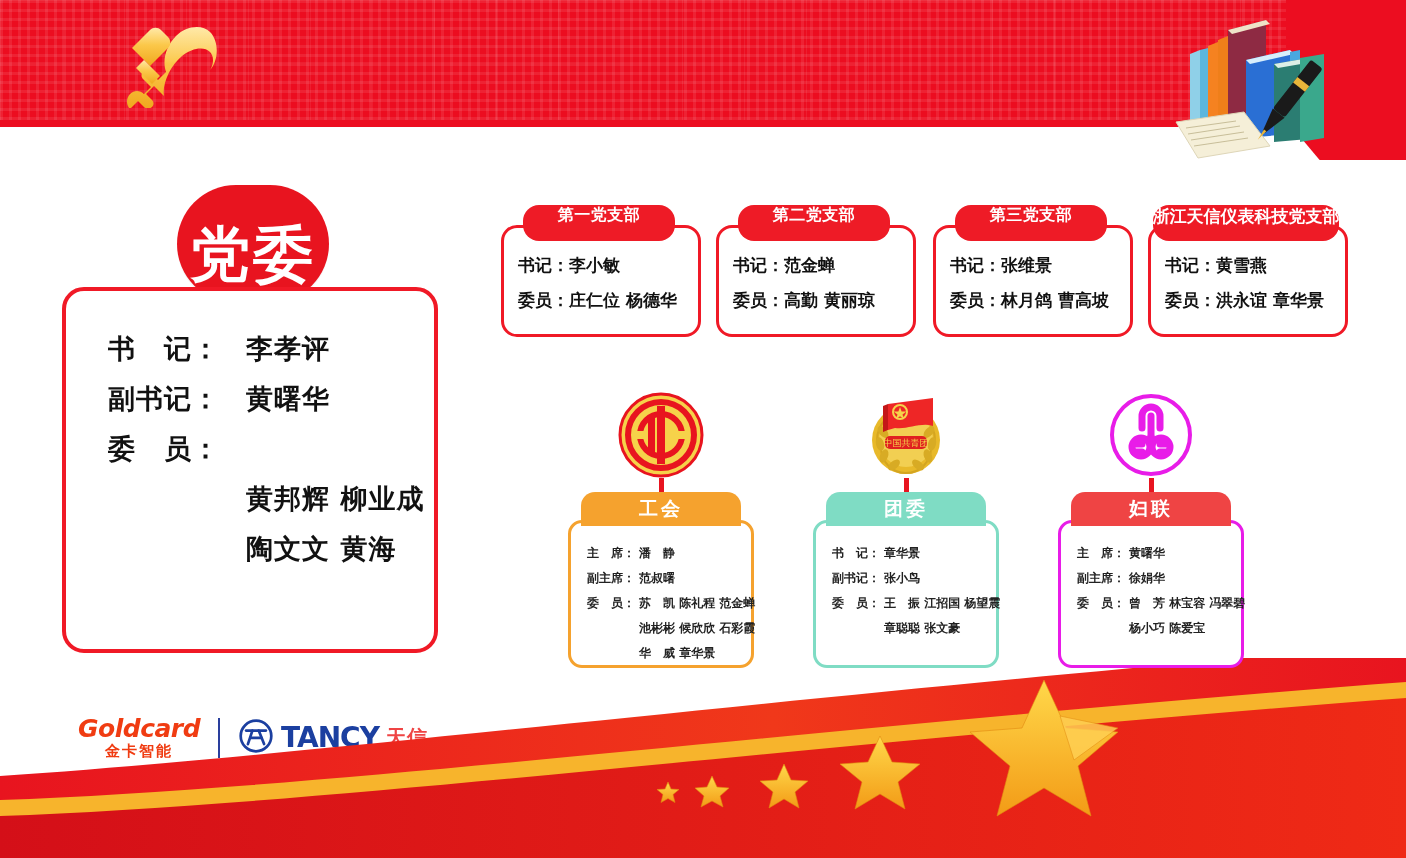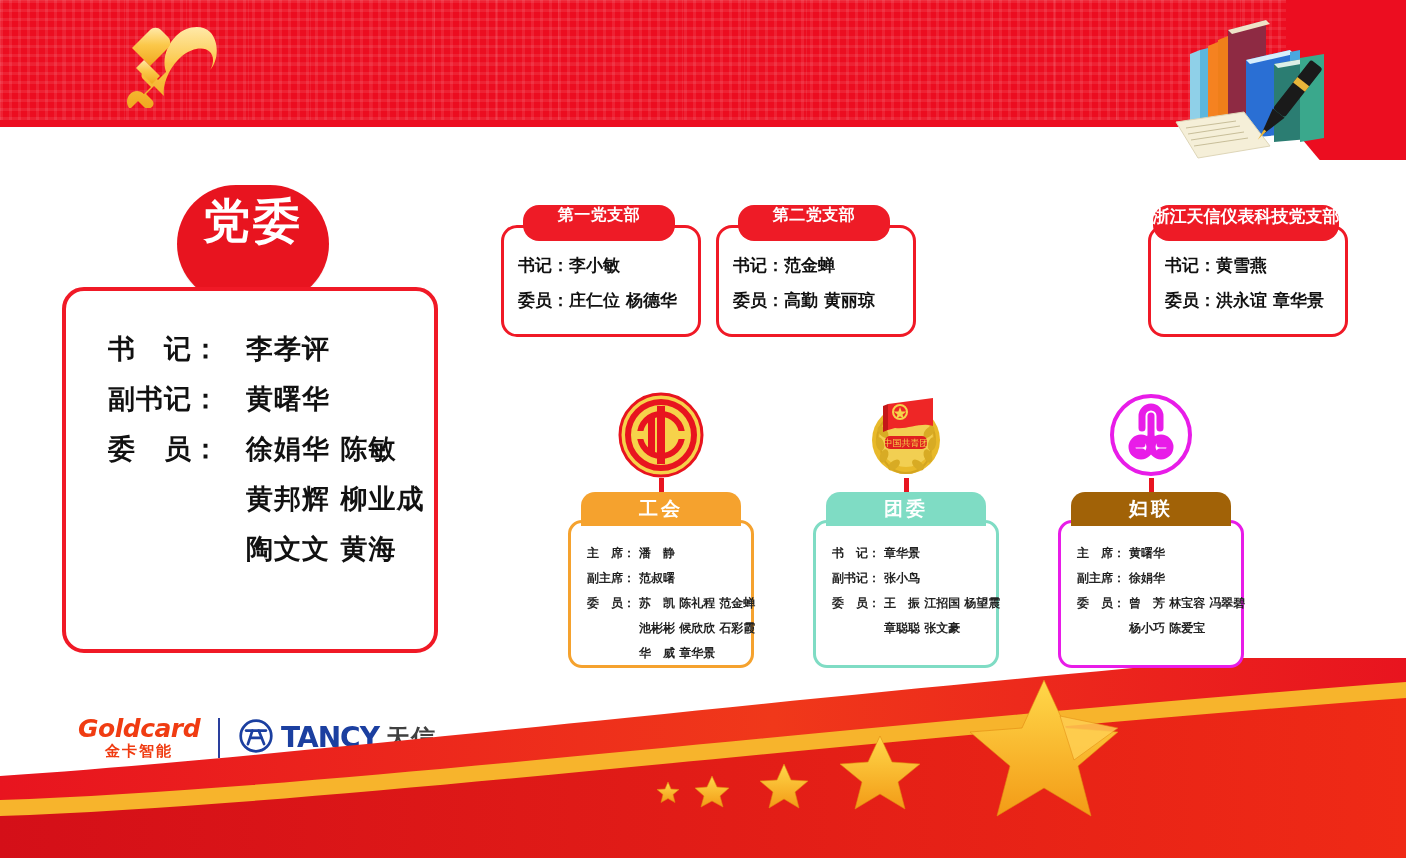--- a/index.html
+++ b/index.html
@@ -54,22 +54,22 @@
 
   
   .dangwei-wrap{position:absolute;left:62px;top:185px;width:382px;height:480px;}
   .dangwei-badge{
     position:absolute;left:calc(50% - 76px);top:0;width:152px;height:118px;
     background:#e8141f;border-radius:76px 76px 76px 76px;
     display:flex;align-items:flex-start;justify-content:center;
     box-shadow:0 2px 0 rgba(0,0,0,.04);
   }
   .dangwei-badge span{
-    color:#fff;font-size:47px;font-weight:bold;letter-spacing:3px;line-height:1;
-    margin-top:12px;font-family:Liberation Sans, sans-serif;
+    color:#fff;font-size:60px;font-weight:bold;letter-spacing:3px;line-height:1;
+    margin-top:44px;font-family:Liberation Mono, monospace;
   }
   .dangwei-box{
     position:absolute;left:0;top:102px;width:376px;height:366px;
     border:4px solid #f01926;border-radius:22px;background:#fff;box-sizing:border-box;
   }
   .dangwei-lines{position:absolute;left:42px;top:40px;right:14px;}
   .dw-row{
     display:flex;align-items:baseline;margin-bottom:14px;
     font-size:27px;font-weight:bold;color:#111;letter-spacing:1px;
     font-family:"DejaVu Sans","Liberation Sans",sans-serif;
@@ -137,21 +137,21 @@
     font-size:15px;font-weight:bold;color:#f03c12;letter-spacing:2px;margin-top:3px;
     font-family:"DejaVu Sans","Liberation Sans",sans-serif;
   }
   .divider{width:2px;height:40px;background:#2a3f9d;}
   .logo-tancy{display:flex;align-items:center;gap:7px;}
   .logo-tancy .en{
     font-size:28px;font-weight:bold;color:#1b3fa0;letter-spacing:-1px;
     font-family:"DejaVu Sans","Liberation Sans",sans-serif;
   }
   .logo-tancy .cn{
-    font-size:24px;font-weight:bold;color:#404040;letter-spacing:1px;
+    font-size:20px;font-weight:bold;color:#ef4444;letter-spacing:1px;
     font-family:"DejaVu Sans","Liberation Sans",sans-serif;
   }
   .footer-art{position:absolute;left:0;bottom:0;width:1406px;height:200px;pointer-events:none;}
 </style>
 </head>
 <body>
 
 <div id="stage">
 
   <div class="header">
@@ -220,21 +220,20 @@
         <div class="dw-row">
           <span class="dw-label">书　记：</span>
           <span class="dw-val">李孝评</span>
         </div>
         <div class="dw-row">
           <span class="dw-label">副书记：</span>
           <span class="dw-val">黄曙华</span>
         </div>
         <div class="dw-row">
           <span class="dw-label">委　员：</span>
-          <span class="dw-val">徐娟华 陈敏</span>
         </div>
         <div class="dw-row cont">
           <span class="dw-label">委　员：</span>
           <span class="dw-val">黄邦辉 柳业成</span>
         </div>
         <div class="dw-row cont">
           <span class="dw-label">委　员：</span>
           <span class="dw-val">陶文文 黄海</span>
         </div>
       </div>
@@ -254,20 +253,29 @@
   <div class="branch" style="left:716px">
     <div class="tab">
       <span>第二党支部</span>
     </div>
     <div class="body">
       <div class="ln">书记：范金蝉</div>
       <div class="ln">委员：高勤 黄丽琼</div>
     </div>
   </div>
 
+  <div class="branch" style="left:933px">
+    <div class="tab">
+      <span>第三党支部</span>
+    </div>
+    <div class="body">
+      <div class="ln">书记：张维景</div>
+      <div class="ln">委员：林月鸽 曹高坡</div>
+    </div>
+  </div>
 
   <div class="branch wide" style="left:1148px">
     <div class="tab">
       <span>浙江天信仪表科技党支部</span>
     </div>
     <div class="body">
       <div class="ln">书记：黄雪燕</div>
       <div class="ln">委员：洪永谊 章华景</div>
     </div>
   </div>
@@ -371,21 +379,21 @@
           <path d="M34 36 v-12 a9 9 0 0 1 18 0 v12"></path>
           <path d="M43 24 v20"></path>
           <path d="M33 46 a9 9 0 1 0 0 18 a9 9 0 1 0 0 -18"></path>
           <path d="M53 46 a9 9 0 1 1 0 18 a9 9 0 1 1 0 -18"></path>
           <path d="M26 52 h8 M26 60 h8 M52 52 h8 M52 60 h8"></path>
         </g>
         <circle cx="43" cy="46" r="4" fill="#e81ce8"></circle>
       </svg>
     </div>
     <div class="stem" style="background:#e8141f"></div>
-    <div class="tab" style="background:#a16207">
+    <div class="tab" style="background:#ef4444">
       <span>妇联</span>
     </div>
     <div class="body" style="border-color:#e81ce8">
       <div class="org-row">
         <span class="lbl">主　席：</span>
         <span>黄曙华</span>
       </div>
       <div class="org-row">
         <span class="lbl">副主席：</span>
         <span>徐娟华</span>

